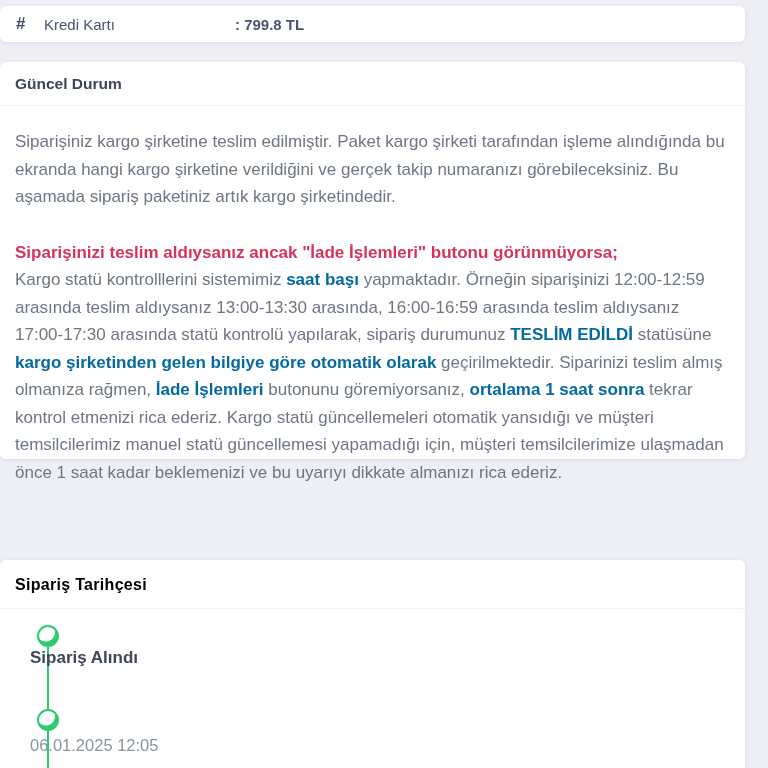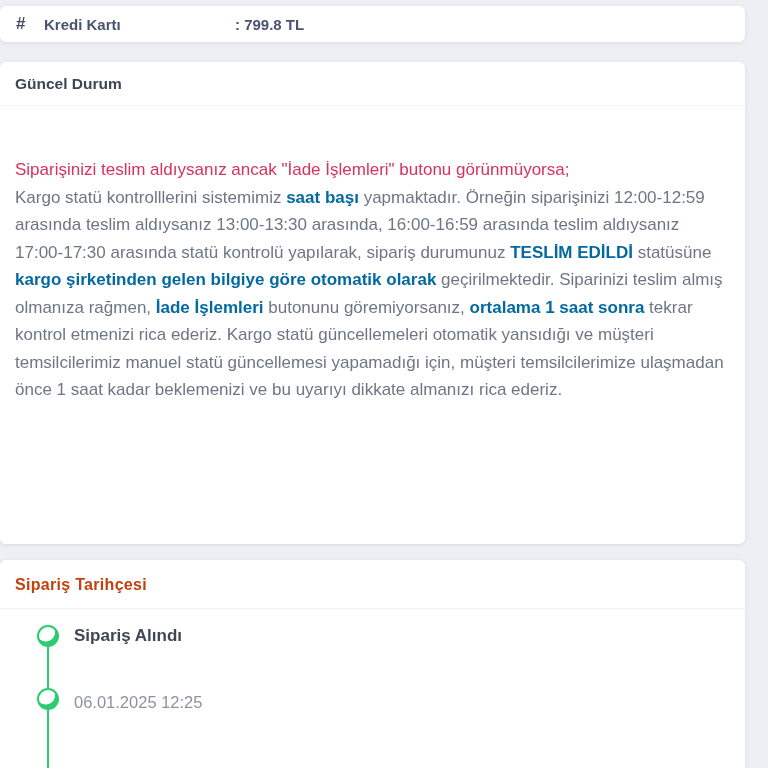--- a/index.html
+++ b/index.html
@@ -23,65 +23,66 @@
     top:6px; height:36px;
     display:flex; align-items:center;
     padding:0 16px;
     font-size:15px;
     color:#4a5470;
   }
   .hash-icon {
     font-size:17px; font-weight:bold; color:#3f4a66;
     width:28px; flex:0 0 28px;
   }
-  .payment-label { width:191px; flex:0 0 191px;font-weight:bold; }
+  .payment-label { width:191px; flex:0 0 191px; }
   .payment-value { color:#4a5470;font-weight:bold; }
   
-  .status-card { top:62px; height:482px; }
+  .status-card { top:62px; height:397px; }
   .card-header {
     padding:13px 15px 12px 15px;
     font-size:15.5px; font-weight:bold; color:#3c4657;
     border-bottom:1px solid #f1f2f5;
   }
   .status-body {
     padding:22px 18px 0 15px;
     font-size:17px;
     line-height:27.5px;
     color:#6e7685;
   }
   .status-body p { margin:0; }
   .warning-heading {
     margin-top:28px !important;
-    font-weight:normal;
+    font-weight:bold;
   }
   .status-body strong { color:#0369a1; font-weight:bold; }
   
   .history-card { top:560px; height:230px; }
   .history-header {
     padding:16px 15px 14px 15px;
-    font-size:16px; font-weight:bold; color:#c2410c;
+    font-size:16px; font-weight:bold; color:#000000;
     border-bottom:1px solid #f1f2f5;
     letter-spacing:0.3px;
   }
   .timeline {
     position:relative;
     padding:16px 15px 0 15px;
     height:178px;
     overflow:hidden;
   }
   .timeline-line {
     position:absolute;
     left:47px; top:26px; bottom:-10px;
     width:2px;
   }
   .timeline-event {
     position:relative;
     display:flex;
     align-items:flex-start;
     margin-bottom:41px;
+    flex-direction:column;
   }
   .timeline-marker {
     width:22px; height:22px;
     border-radius:50%;
     flex:0 0 22px;
     margin-left:22px;
     position:relative; z-index:2;
   }
   .timeline-text { margin-left:15px; }
   .timeline-title {
@@ -98,37 +99,38 @@
 
 <div class="card payment-bar">
   <span class="hash-icon">#</span>
   <span class="payment-label">Kredi Kartı</span>
   <span class="payment-value">: 799.8 TL</span>
 </div>
 
 <div class="card status-card">
   <div class="card-header">Güncel Durum</div>
   <div class="status-body">
+    <p>Siparişiniz kargo şirketine teslim edilmiştir. Paket kargo şirketi tarafından işleme alındığında bu ekranda hangi kargo şirketine verildiğini ve gerçek takip numaranızı görebileceksiniz. Bu aşamada sipariş paketiniz artık kargo şirketindedir.</p>
     <p class="warning-heading" id="warning-heading" style="color: rgb(214, 51, 91);">Siparişinizi teslim aldıysanız ancak "İade İşlemleri" butonu görünmüyorsa;</p>
     <p id="status-paragraph2"><span>Kargo statü kontrolllerini sistemimiz </span><strong>saat başı</strong><span> yapmaktadır. Örneğin siparişinizi 12:00-12:59 arasında teslim aldıysanız 13:00-13:30 arasında, 16:00-16:59 arasında teslim aldıysanız 17:00-17:30 arasında statü kontrolü yapılarak, sipariş durumunuz </span><strong>TESLİM EDİLDİ</strong><span> statüsüne </span><strong>kargo şirketinden gelen bilgiye göre otomatik olarak</strong><span> geçirilmektedir. Siparinizi teslim almış olmanıza rağmen, </span><strong>İade İşlemleri</strong><span> butonunu göremiyorsanız, </span><strong>ortalama 1 saat sonra</strong><span> tekrar kontrol etmenizi rica ederiz. Kargo statü güncellemeleri otomatik yansıdığı ve müşteri temsilcilerimiz manuel statü güncellemesi yapamadığı için, müşteri temsilcilerimize ulaşmadan önce 1 saat kadar beklemenizi ve bu uyarıyı dikkate almanızı rica ederiz.</span></p>
   </div>
 </div>
 
 <div class="card history-card">
   <div class="history-header">Sipariş Tarihçesi</div>
   <div class="timeline">
     <div class="timeline-line" id="timeline-line" style="background: rgb(46, 204, 113);"></div>
     <div id="timeline-events">
         <div class="timeline-event">
           <div class="timeline-marker" style="border: 2px solid rgb(46, 204, 113); background: radial-gradient(circle at 38% 30%, rgb(255, 255, 255) 52%, rgb(46, 204, 113) 56%);"></div>
           <div class="timeline-text">
             <div class="timeline-title">Sipariş Alındı</div>
           </div>
         </div>
         <div class="timeline-event">
           <div class="timeline-marker" style="border: 2px solid rgb(46, 204, 113); background: radial-gradient(circle at 38% 30%, rgb(255, 255, 255) 52%, rgb(46, 204, 113) 56%);"></div>
           <div class="timeline-text">
-            <div class="timeline-date">06.01.2025 12:25</div>
+            <div class="timeline-date">06.01.2025 12:05</div>
           </div>
         </div>
       </div>
   </div>
 </div>
 
 </body></html>

